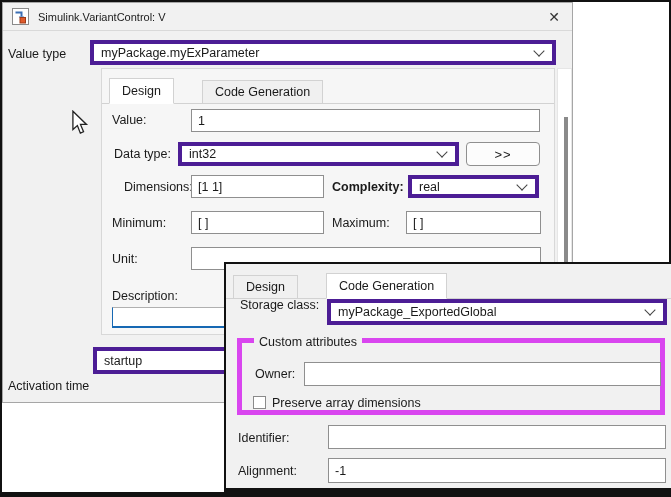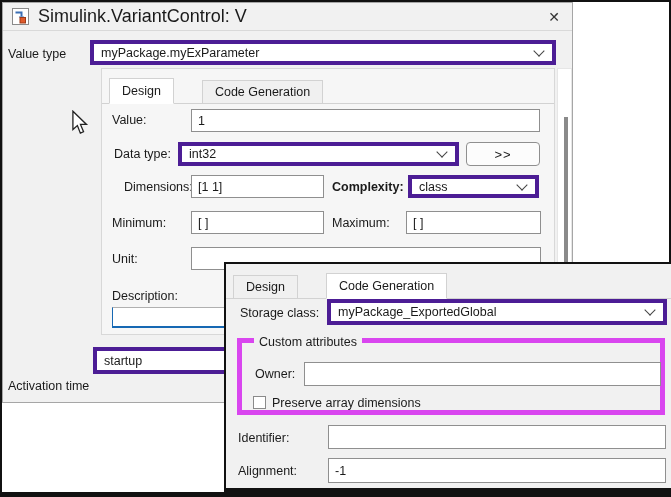--- a/index.html
+++ b/index.html
@@ -6,21 +6,21 @@
   body { font-family:"Liberation Sans", sans-serif; font-size:12.5px; color:#1a1a1a; }
   .page { position:relative; width:671px; height:497px; background:#ffffff; overflow:hidden;
           box-shadow: inset 0 0 0 2px #111111, inset 0 -5px 0 #111111; }
 
   
   .dialog { position:absolute; left:2px; top:2px; width:571px; height:401px;
             background:#f1f1f1; border:1px solid #a6a6a6; box-sizing:border-box; }
   .titlebar { position:absolute; left:0; top:0; right:0; height:28px;
               border-bottom:1px solid #d9d9d9; display:flex; align-items:center;
               padding-left:9px; gap:9px; box-sizing:border-box; }
-  .title-text { font-size:18px; }
+  .title-text { font-size:11px; }
   .close-btn { position:absolute; right:8px; top:4px; width:20px; height:20px;
                display:flex; align-items:center; justify-content:center;
                font-size:14px; color:#333; cursor:default; }
 
   .row-label { position:absolute; white-space:nowrap; }
 
   .tin { position:absolute; background:#fff; border:1px solid #8f8f8f; box-sizing:border-box;
          font:inherit; color:#1a1a1a; padding:2px 6px; outline:none; }
   .combo { position:absolute; background:#fff; border:4px solid #4c1d95; box-sizing:border-box;
            display:flex; align-items:center; padding:0 24px 0 7px; overflow:hidden; white-space:nowrap; }
@@ -105,21 +105,21 @@
         <span class="chev"></span>
       </div>
       <div class="btn-expand" style="left:364px; top:73px; width:74px; height:24px;">
         <span>&gt;&gt;</span>
       </div>
 
       <span class="row-label" style="left:22px; top:111px;">Dimensions:</span>
       <input class="tin" style="left: 89px; top: 106px; width: 133px; height: 23px;" value="[1 1]">
       <span class="row-label" style="left:230px; top:111px;font-weight:bold;">Complexity:</span>
       <div class="combo" style="left:306px; top:106px; width:131px; height:23px;">
-        <span>class</span>
+        <span>real</span>
         <span class="chev"></span>
       </div>
 
       <span class="row-label" style="left:10px; top:147px;">Minimum:</span>
       <input class="tin" style="left: 89px; top: 142px; width: 133px; height: 23px;" value="[ ]">
       <span class="row-label" style="left:230px; top:147px;">Maximum:</span>
       <input class="tin" style="left: 304px; top: 142px; width: 135px; height: 23px;" value="[ ]">
 
       <span class="row-label" style="left:10px; top:183px;">Unit:</span>
       <input class="tin" style="left: 89px; top: 178px; width: 350px; height: 23px;" value="">
@@ -143,21 +143,21 @@
 
     <div class="tabbar" style="top:9px;">
       <div class="tab">
         <span>Design</span>
       </div>
       <div class="tab active">
         <span>Code Generation</span>
       </div>
     </div>
 
-    <span class="row-label" style="left:14px; top:42px;">Storage class:</span>
+    <span class="row-label" style="left:14px; top:34px;">Storage class:</span>
     <div class="combo" style="left:101px; top:35px; width:340px; height:26px;">
       <span>myPackage_ExportedGlobal</span>
       <span class="chev"></span>
     </div>
 
     <div class="groupbox" style="left:11px; top:74px; width:428px; height:77px;">
       <span class="groupbox-title">Custom attributes</span>
 
       <span class="row-label" style="left:13px; top:24px;">Owner:</span>
       <input class="tin" style="left: 62px; top: 19px; width: 357px; height: 24px;" value="">

